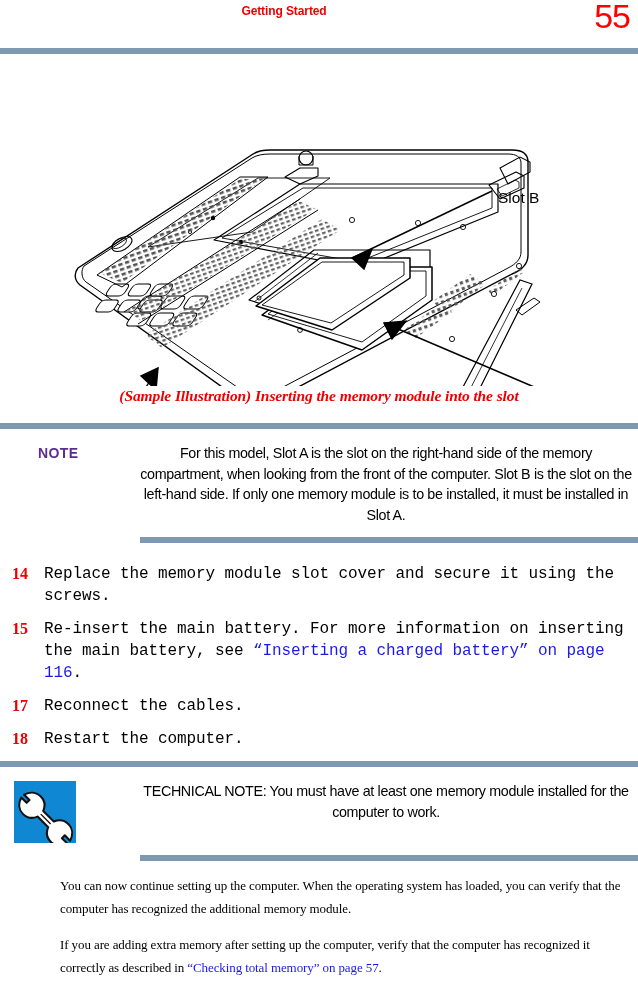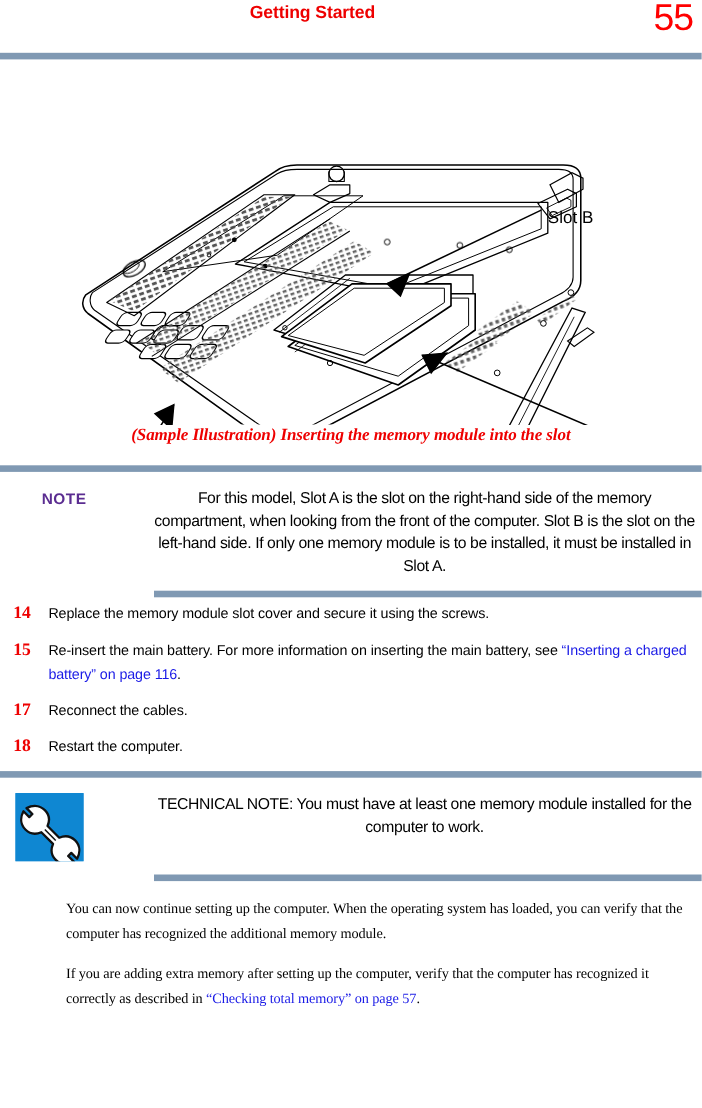--- a/index.html
+++ b/index.html
@@ -24,21 +24,21 @@
   .header-center {
     position: absolute;
     left: 0;
     right: 70px;
     top: 0;
     text-align: center;
   }
   .header-chapter {
     font-family: "Liberation Sans", sans-serif;
     font-weight: bold;
-    font-size: 16px;
+    font-size: 12px;
     color: #ee0000;
     letter-spacing: -0.1px;
     line-height: 19px;
     padding-top: 2px;
   }
   .header-section {
     font-family: "Liberation Serif", serif;
     font-style: italic;
     font-size: 17px;
     color: #000000;
@@ -138,21 +138,21 @@
   }
   .wrench-badge {
     width: 62px;
     height: 62px;
     background: #0f87d2;
     display: block;
   }
 
   
   .steps {
-    padding-top: 4px;
+    padding-top: 20px;
   }
   .step {
     display: flex;
     align-items: flex-start;
     margin-bottom: 11px;
   }
   .step-num {
     width: 44px;
     flex: 0 0 44px;
     text-align: right;
@@ -160,22 +160,22 @@
     box-sizing: border-box;
     font-family: "Liberation Serif", serif;
     font-weight: bold;
     font-size: 16px;
     color: #ee0000;
     line-height: 22px;
   }
   .step-text {
     flex: 1 1 auto;
     padding-right: 4px;
-    font-family: Liberation Sans, sans-serif;
-    font-size: 13px;
+    font-family: Liberation Mono, monospace;
+    font-size: 16px;
     line-height: 22px;
     color: #000000;
     letter-spacing: -0.1px;
   }
   .xref {
     color: #1a1ae6;
   }
 
   
   .body-para {

